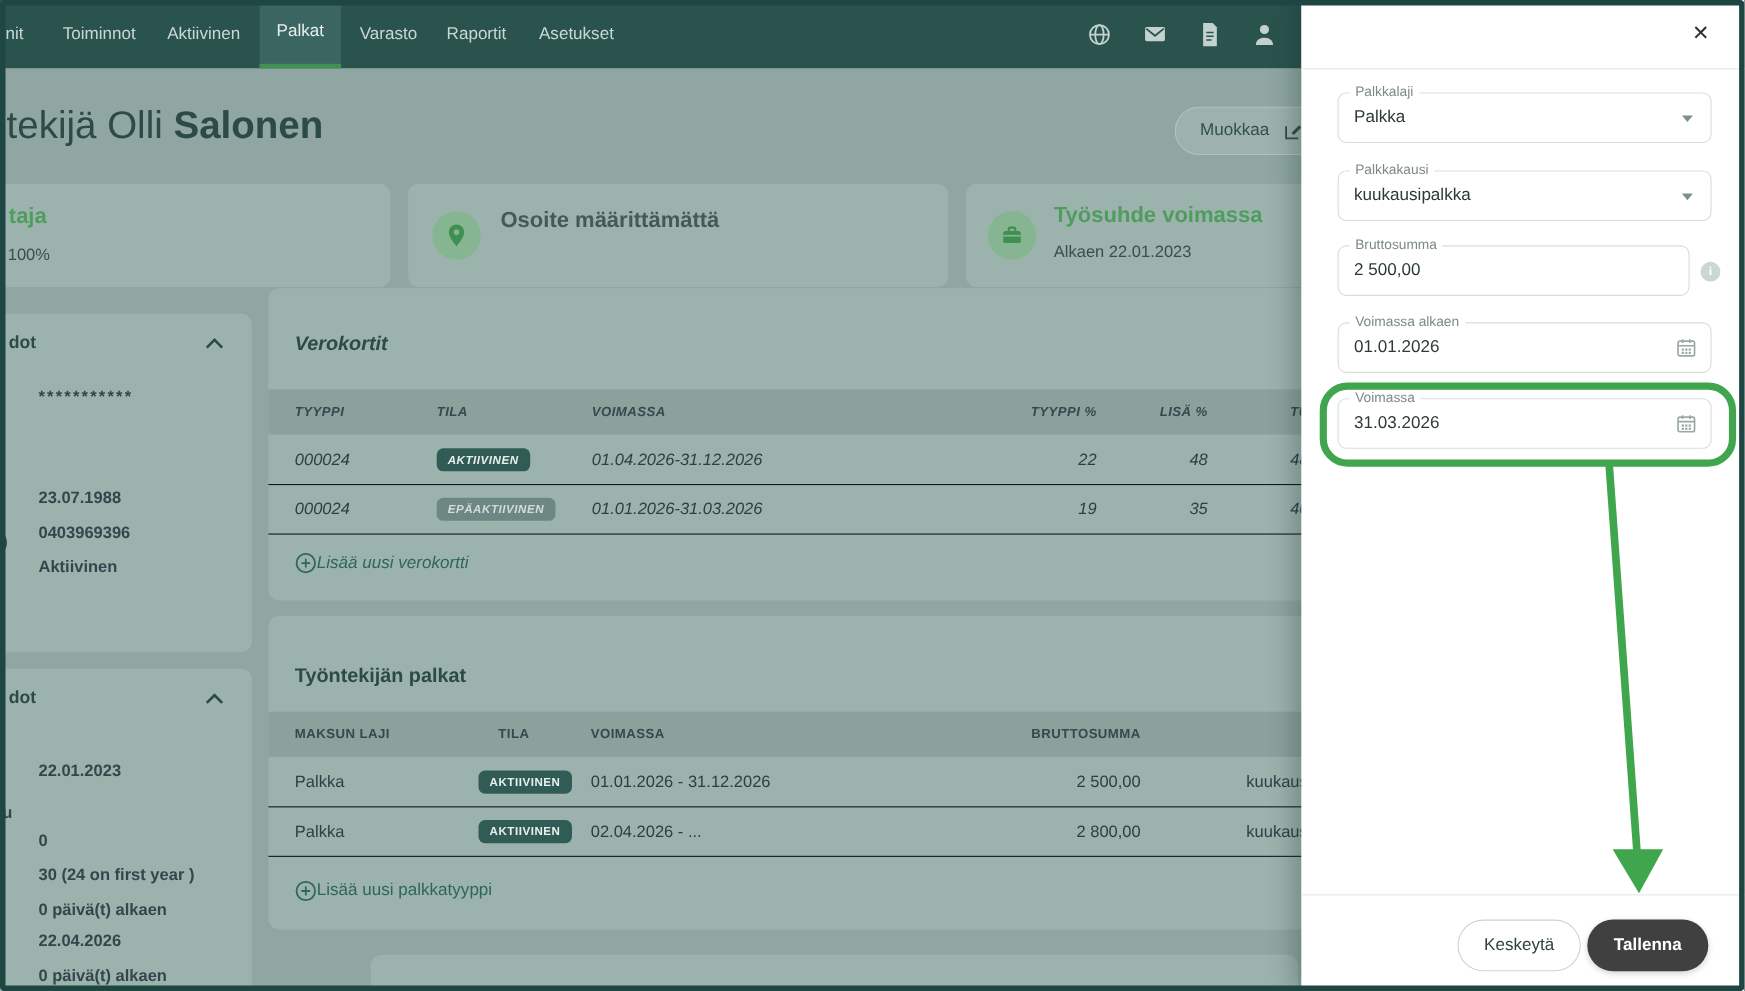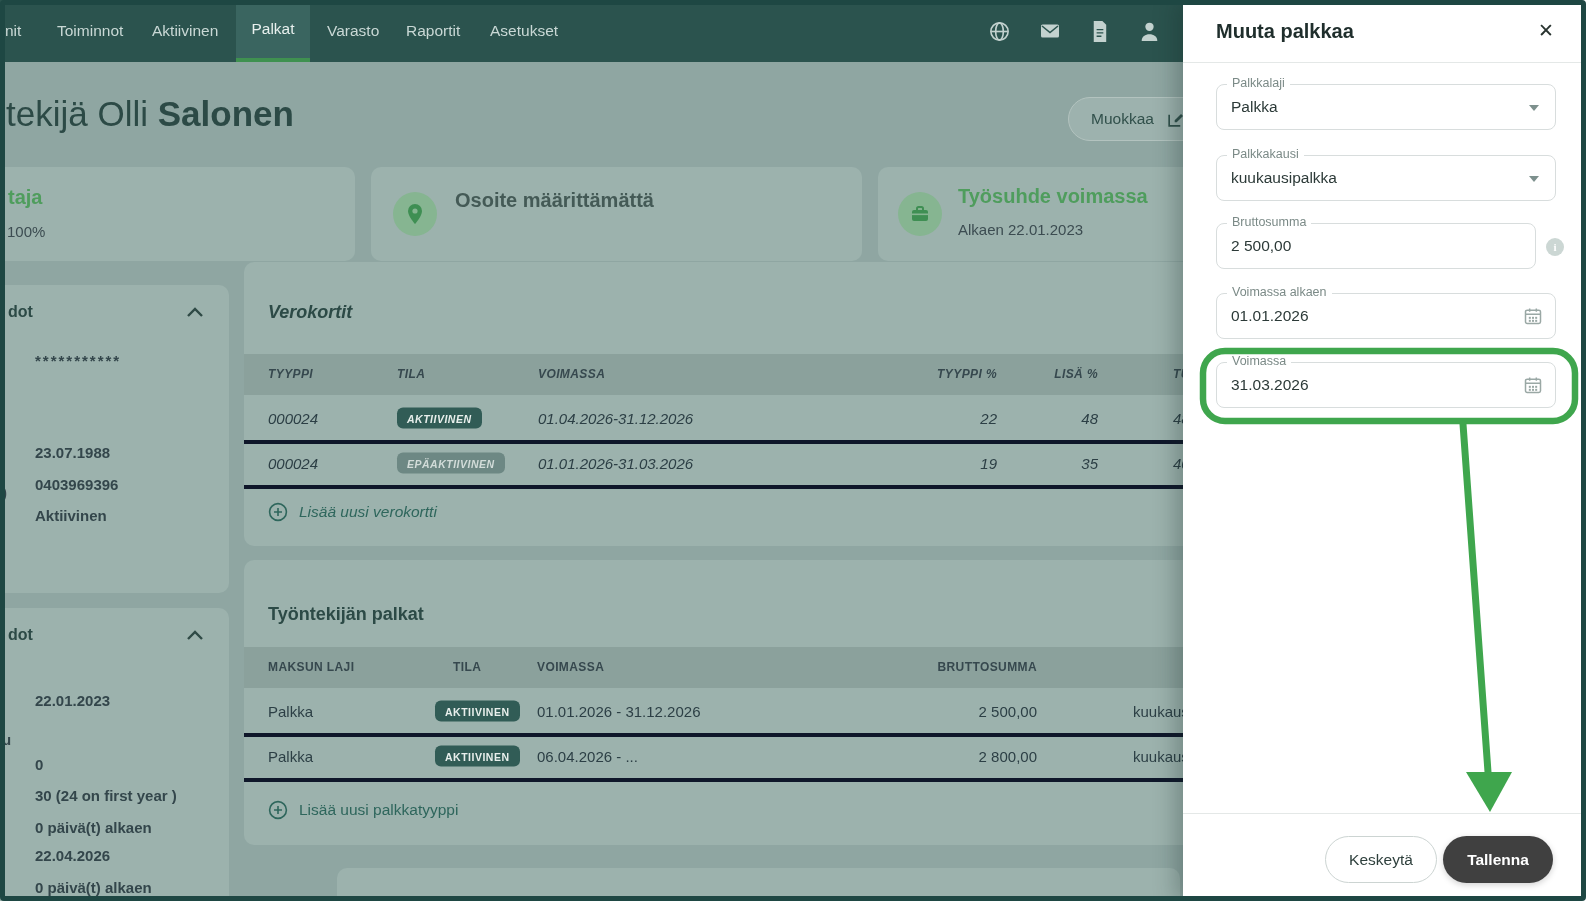--- a/index.html
+++ b/index.html
@@ -60,32 +60,32 @@
 
   
   .tcard{position:absolute;left:244px;width:1160px;background:#9cb2ad;border-radius:10px;}
   #vk{top:262px;height:284px;font-style:italic;}
   #pk{top:560px;height:285px;}
   .t-title{position:absolute;left:24px;font-size:18px;font-weight:bold;color:#2c4a46;}
   #vk .t-title{top:40px;} #pk .t-title{top:44px;}
   .thead{position:absolute;left:0;right:0;height:41px;background:#8ba19c;}
   #vk .thead{top:92px;} #pk .thead{top:87px;}
   .th{position:absolute;top:0;line-height:41px;font-size:12px;font-weight:bold;letter-spacing:.4px;color:#36484e;text-align:center;}
-  .trow{position:absolute;left:0;right:12px;height:45px;border-bottom:4px solid #0f172a;cursor:pointer;}
+  .trow{position:absolute;left:0;right:12px;height:45px;border-bottom:1px solid #0f172a;cursor:pointer;}
   #vk .trow:nth-of-type(1){top:133px;} #vk .trow:nth-of-type(2){top:178px;}
   #pk .trow:nth-of-type(1){top:128px;} #pk .trow:nth-of-type(2){top:173px;}
   .td{position:absolute;top:50%;transform:translateY(-50%);font-size:15px;color:#2c3f45;white-space:nowrap;}
   .vk-c1{left:24px}.vk-c2{left:153px}.vk-c3{left:294px}
   .vk-c4{left:653px;width:100px;text-align:right}.vk-c5{left:754px;width:100px;text-align:right}.vk-c6{left:929px}
   .pk-c1{left:24px}.pk-c2{left:191px}.pk-c2h{left:209px}.pk-c3{left:293px}
   .pk-c4{left:643px;width:150px;text-align:right}.pk-c5{left:889px}
   .badge{display:inline-block;font-size:10.5px;font-weight:bold;letter-spacing:.5px;padding:5px 10px 4px;border-radius:6px;}
   .badge.active{background:#315c56;color:#e8efec;}
   .badge.inactive{background:#6d8884;color:#d2dcd9;}
-  .add-link{position:absolute;left:24px;display:flex;align-items:center;gap:11px;color:#2e665c;
+  .add-link{position:absolute;left:24px;display:flex;align-items:center;color:#2e665c;
       font-size:15.5px;cursor:pointer;}
   #vk .add-link{top:240px;} #pk .add-link{top:240px;}
   #stub{position:absolute;left:337px;top:868px;width:843px;height:60px;background:#9cb2ad;border-radius:10px;}
 
   
   .panel{position:absolute;left:1183px;top:0;width:403px;height:901px;background:#fff;z-index:10;
       box-shadow:-8px 0 20px rgba(18,40,37,.28);}
   .panel-h{position:absolute;top:0;left:0;right:0;height:62px;border-bottom:1px solid #e4e8e7;}
   .panel-title{position:absolute;left:33px;top:0;line-height:62px;font-size:20px;font-weight:bold;color:#1f2e2c;}
   .panel-close{position:absolute;right:32px;top:18px;font-size:19px;color:#28332f;cursor:pointer;line-height:26px;}
@@ -235,21 +235,21 @@
           <div class="trow">
             <span class="td pk-c1">Palkka</span>
             <span class="td pk-c2"><span class="badge active">AKTIIVINEN</span></span>
             <span class="td pk-c3">01.01.2026 - 31.12.2026</span>
             <span class="td pk-c4">2 500,00</span>
             <span class="td pk-c5">kuukaus</span>
           </div>
           <div class="trow">
             <span class="td pk-c1">Palkka</span>
             <span class="td pk-c2"><span class="badge active">AKTIIVINEN</span></span>
-            <span class="td pk-c3">06.04.2026 - ...</span>
+            <span class="td pk-c3">02.04.2026 - ...</span>
             <span class="td pk-c4">2 800,00</span>
             <span class="td pk-c5">kuukaus</span>
           </div>
         </div>
       <div class="add-link">
         <svg width="20" height="20" viewBox="0 0 20 20" fill="none" stroke="#2e665c" stroke-width="1.6">
           <circle cx="10" cy="10" r="8.4"></circle>
             <path d="M10 6v8M6 10h8"></path>
         </svg>
         <span>Lisää uusi palkkatyyppi</span>
@@ -285,21 +285,20 @@
       </svg>
       <svg width="25" height="25" viewBox="0 0 24 24" fill="currentColor">
         <circle cx="12" cy="7.5" r="4"></circle>
           <path d="M4.5 21c0-4.2 3.5-6.3 7.5-6.3s7.5 2.1 7.5 6.3z"></path>
       </svg>
     </div>
   </div>
 
   <div class="panel">
     <div class="panel-h">
-      <div class="panel-title">Muuta palkkaa</div>
       <div class="panel-close">✕</div>
     </div>
     <div id="panel-fields">
         <div class="field fi1">
           <span class="lbl">Palkkalaji</span>
           <span class="val">Palkka</span>
           <span class="caret"></span>
         </div>
         <div class="field fi2">
           <span class="lbl">Palkkakausi</span>

